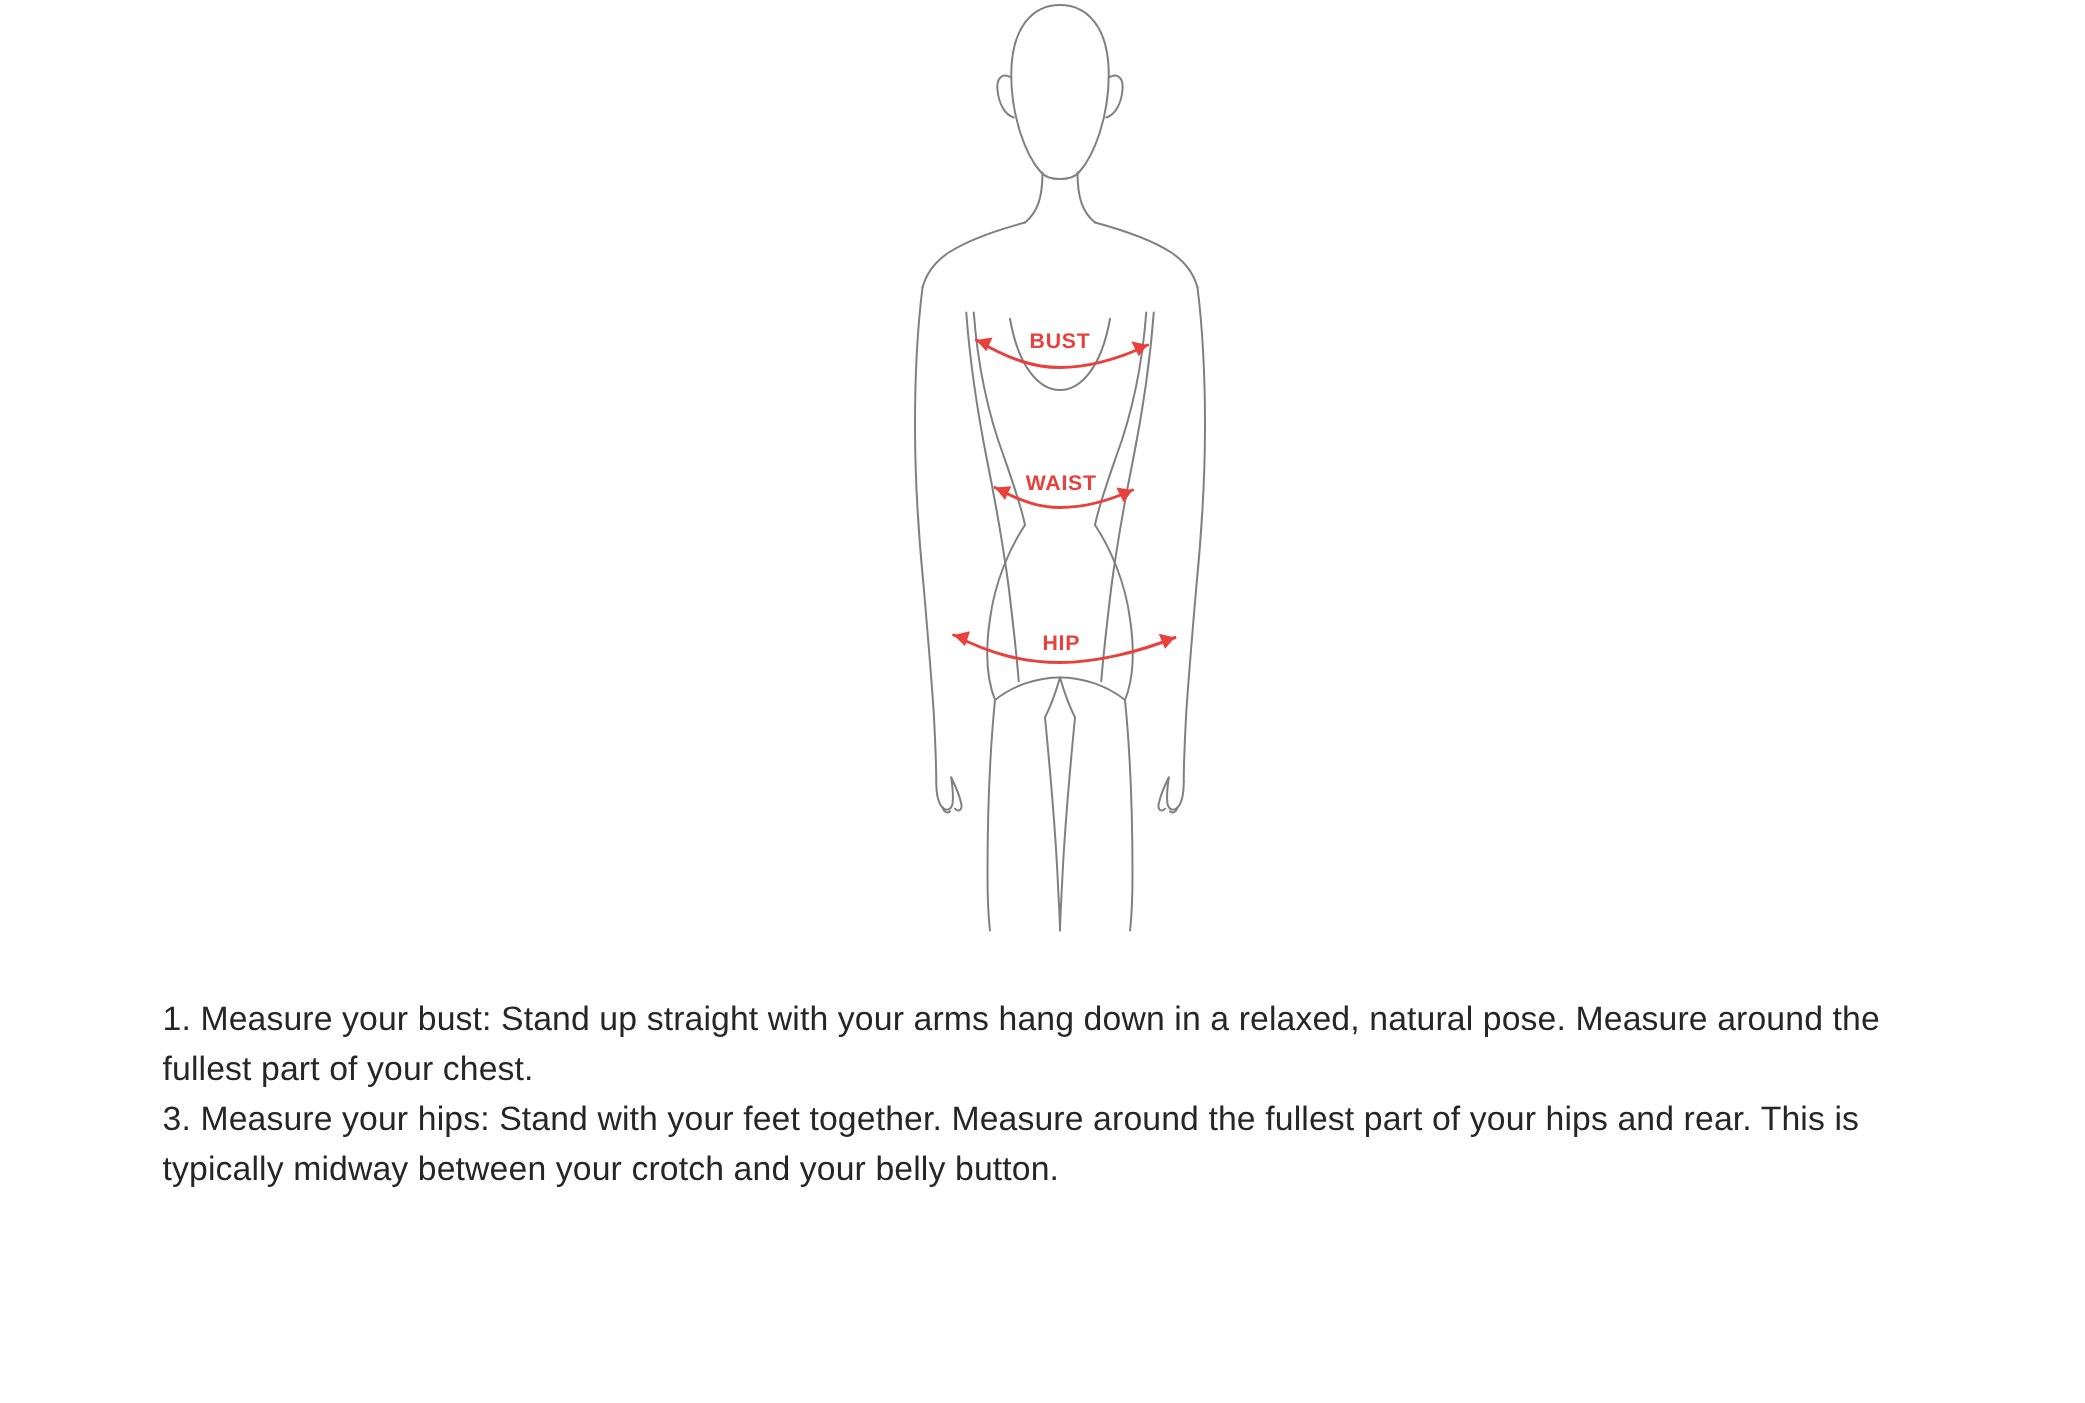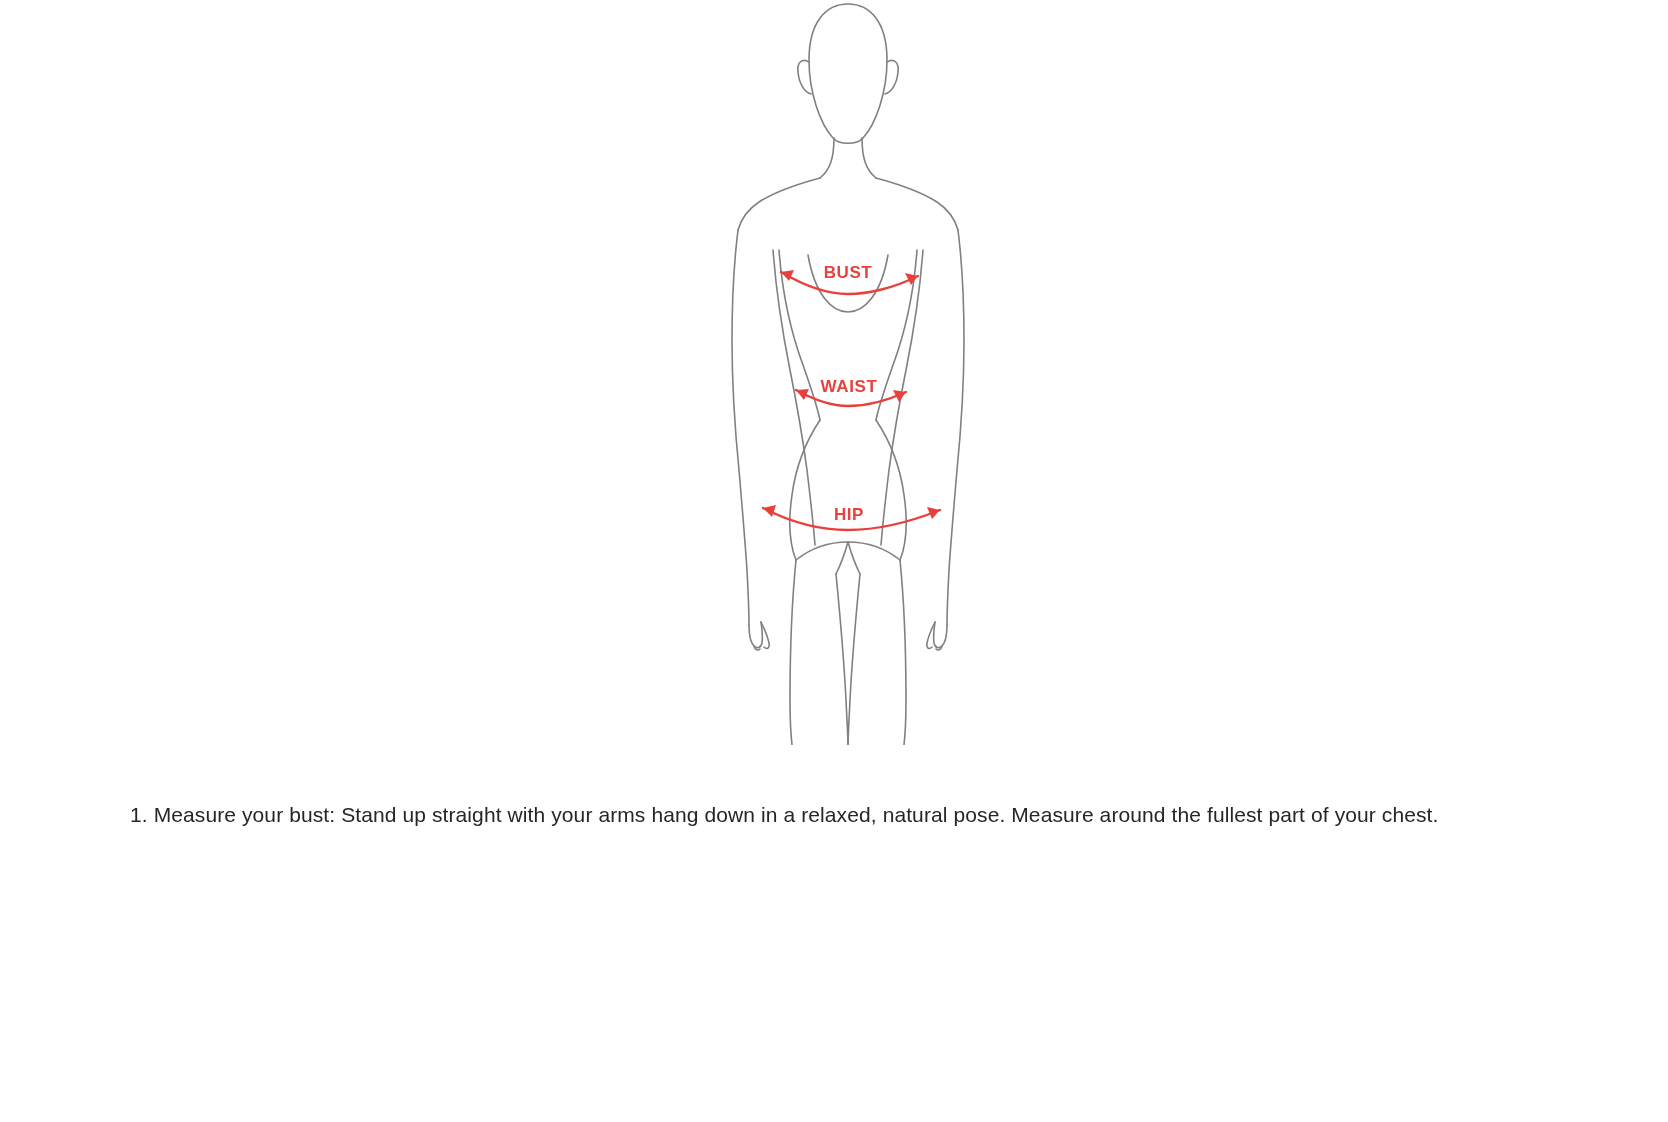--- a/index.html
+++ b/index.html
@@ -33,21 +33,21 @@
     display: block;
   }
   .instructions {
     position: absolute;
     left: 130px;
     top: 795px;
     width: 1400px;
   }
   .instructions p {
     margin: 0;
-    font-size: 21px;
+    font-size: 27px;
     line-height: 40px;
     color: #262626;
     letter-spacing: 0.1px;
   }
   .label-text {
     font-family: "Liberation Sans", sans-serif;
     font-size: 17px;
     font-weight: bold;
     fill: #e8413c;
     letter-spacing: 0.6px;
@@ -130,15 +130,16 @@
       </g>
 
       <text class="label-text" x="280" y="278" text-anchor="middle">BUST</text>
       <text class="label-text" x="281" y="392" text-anchor="middle">WAIST</text>
       <text class="label-text" x="281" y="520" text-anchor="middle">HIP</text>
     </svg>
   </div>
 
   <div class="instructions">
     <p>1. Measure your bust: Stand up straight with your arms hang down in a relaxed, natural pose. Measure around the fullest part of your chest.</p>
+    <p>3. Measure your hips: Stand with your feet together. Measure around the fullest part of your hips and rear. This is typically midway between your crotch and your belly button.</p>
   </div>
 
 </div>
 
 </body></html>

